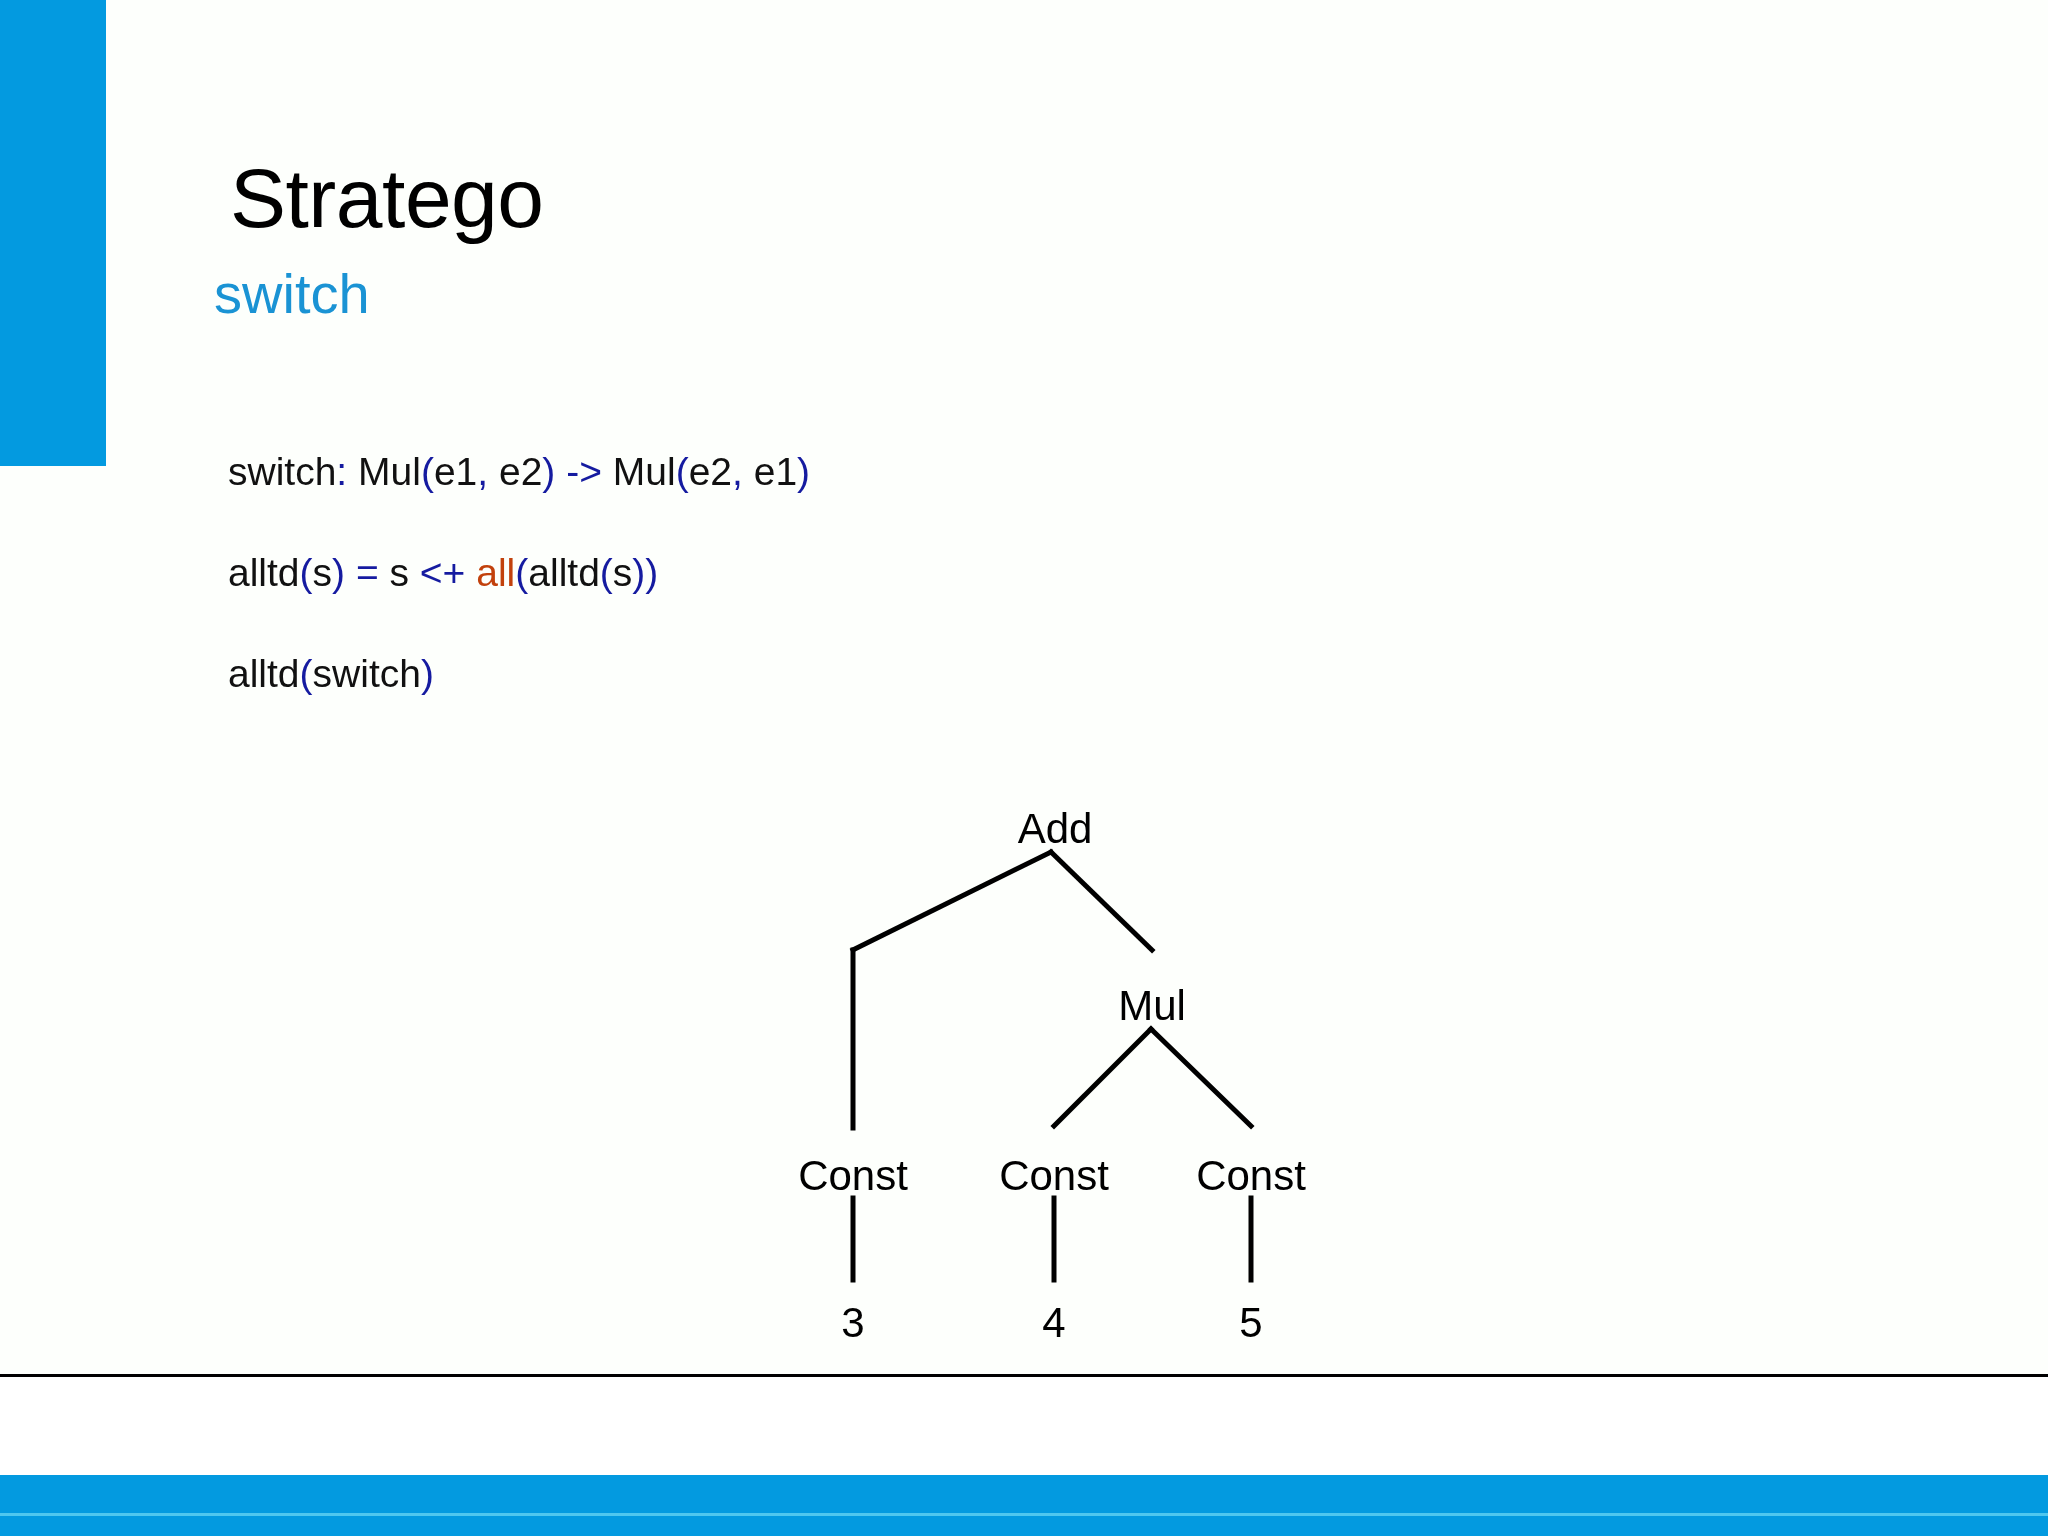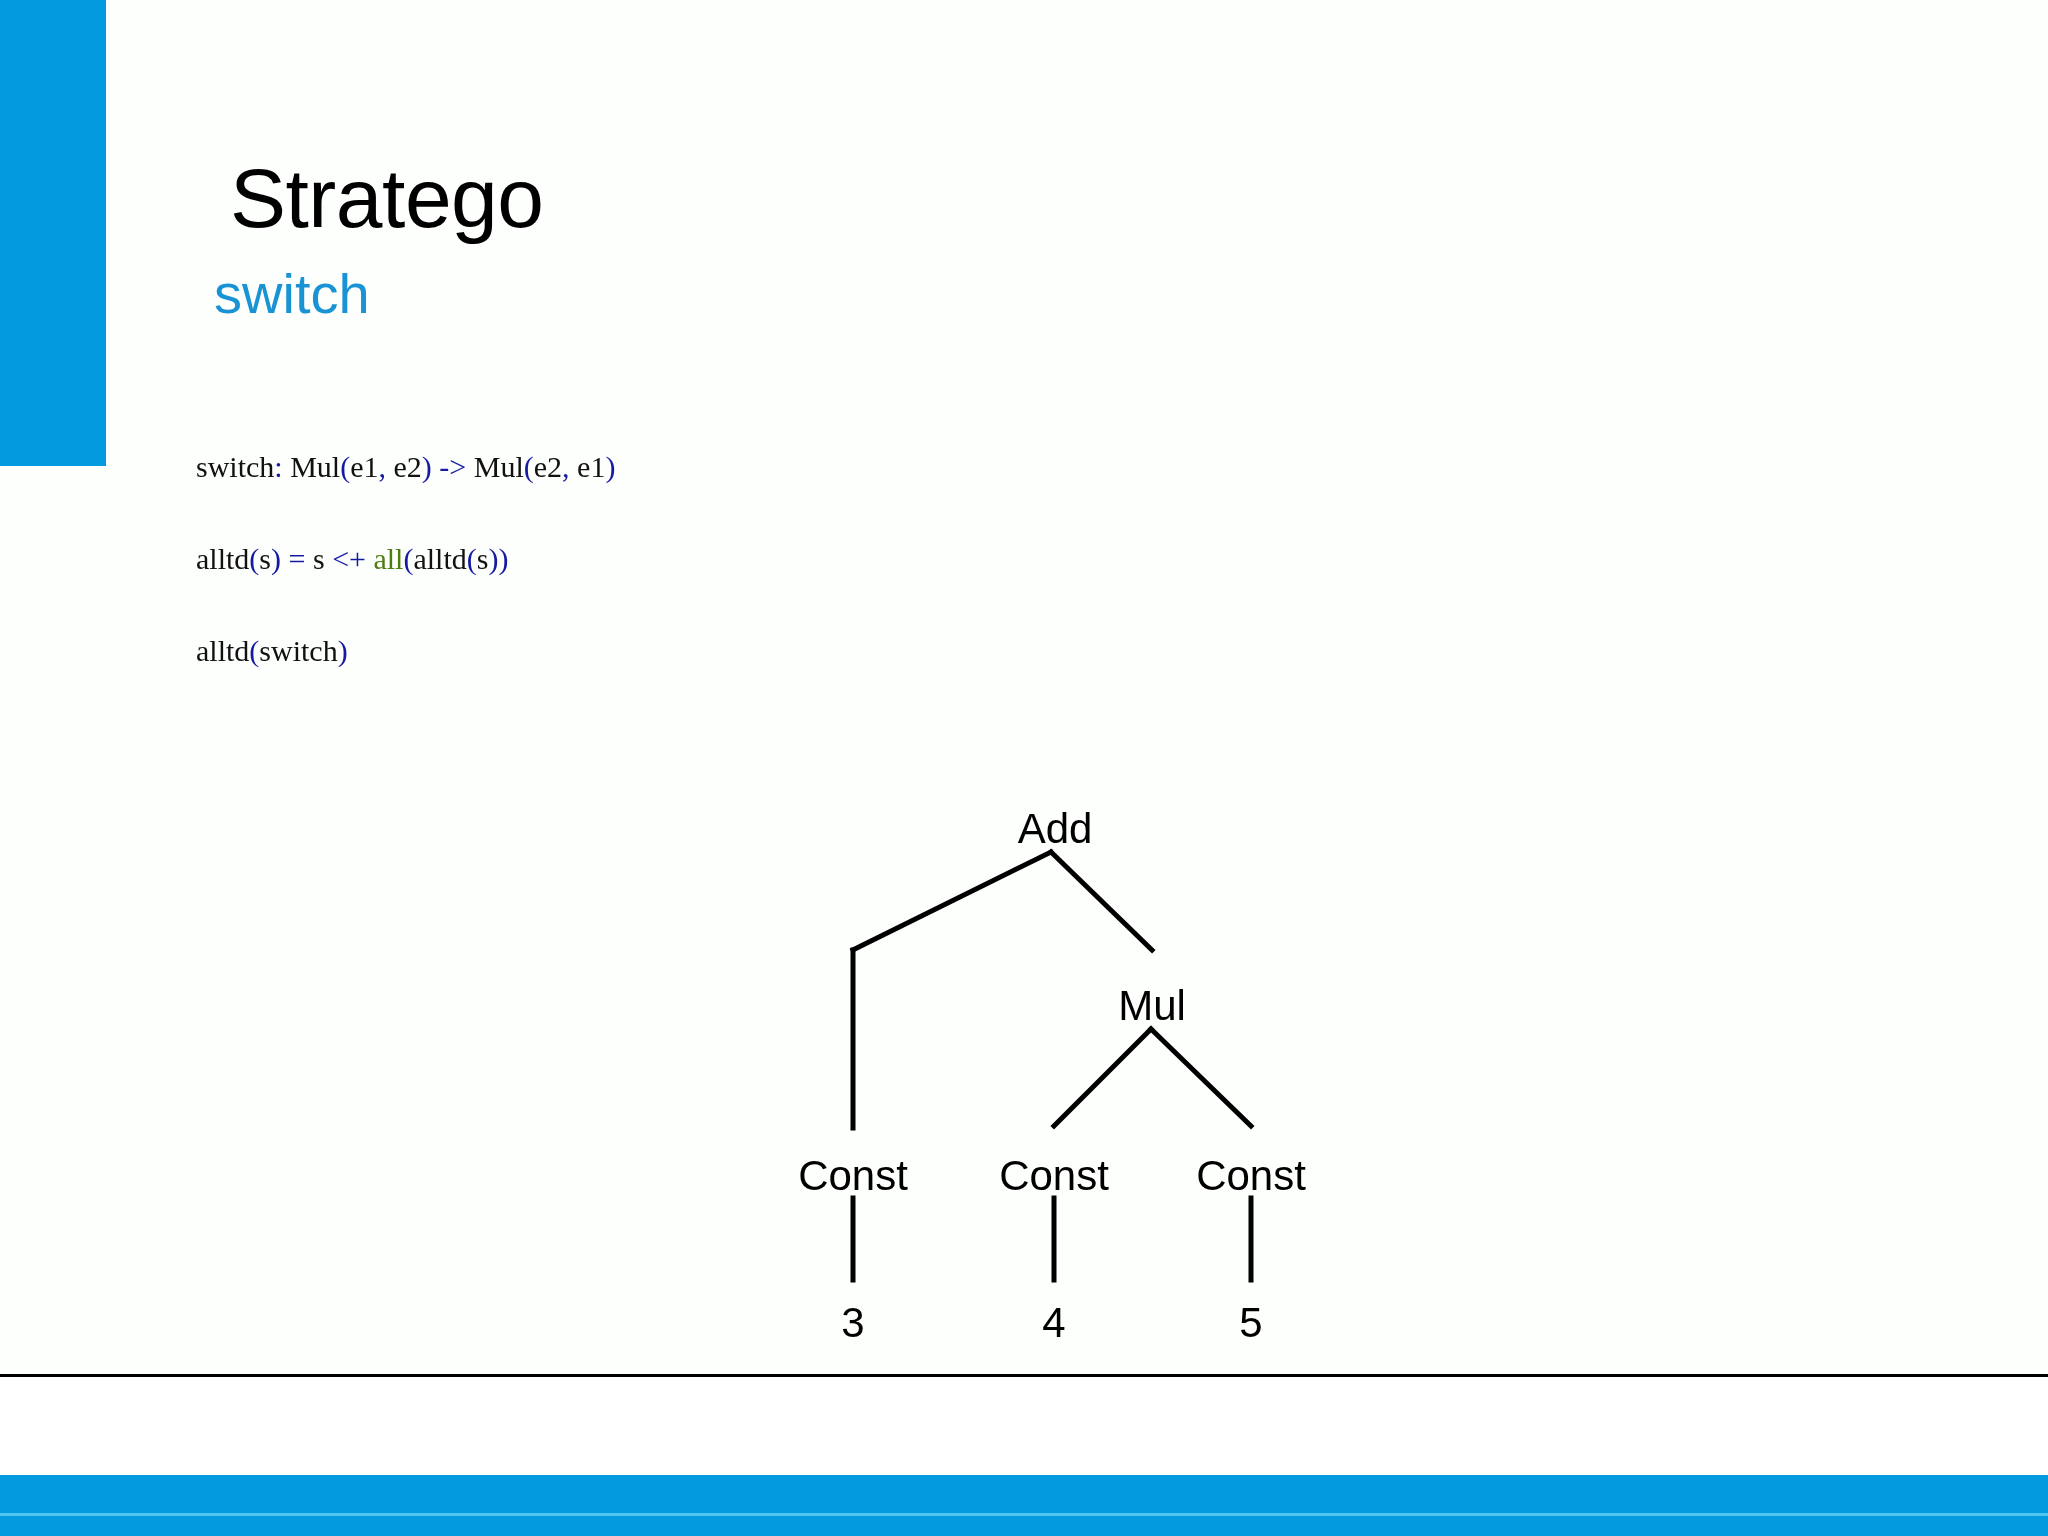--- a/index.html
+++ b/index.html
@@ -51,37 +51,37 @@
     line-height: 1.0;
     font-weight: 400;
     color: #1a93d4;
     margin: 26px 0 0 0;
     white-space: nowrap;
   }
 
   
   #code-block {
     position: absolute;
-    left: 196px;
+    left: 228px;
     top: 452px;
     width: 1500px;
-    font-family: Liberation Serif, serif;
-    font-size: 30px;
+    font-family: Liberation Sans, sans-serif;
+    font-size: 39px;
     line-height: 1.0;
     color: #111111;
   }
   .code-line {
     white-space: pre;
     margin-bottom: 62px;
     letter-spacing: 0px;
   }
   .tk-plain  { color: #111111; }
   .tk-punct  { color: #151ba0; }
   .tk-op     { color: #151ba0; }
-  .tk-kw     { color: #4d7c0f; }
+  .tk-kw     { color: #c2410c; }
 
   
   #tree-diagram {
     position: absolute;
     left: 700px;
     top: 780px;
     width: 720px;
     height: 580px;
   }
   #tree-svg {

